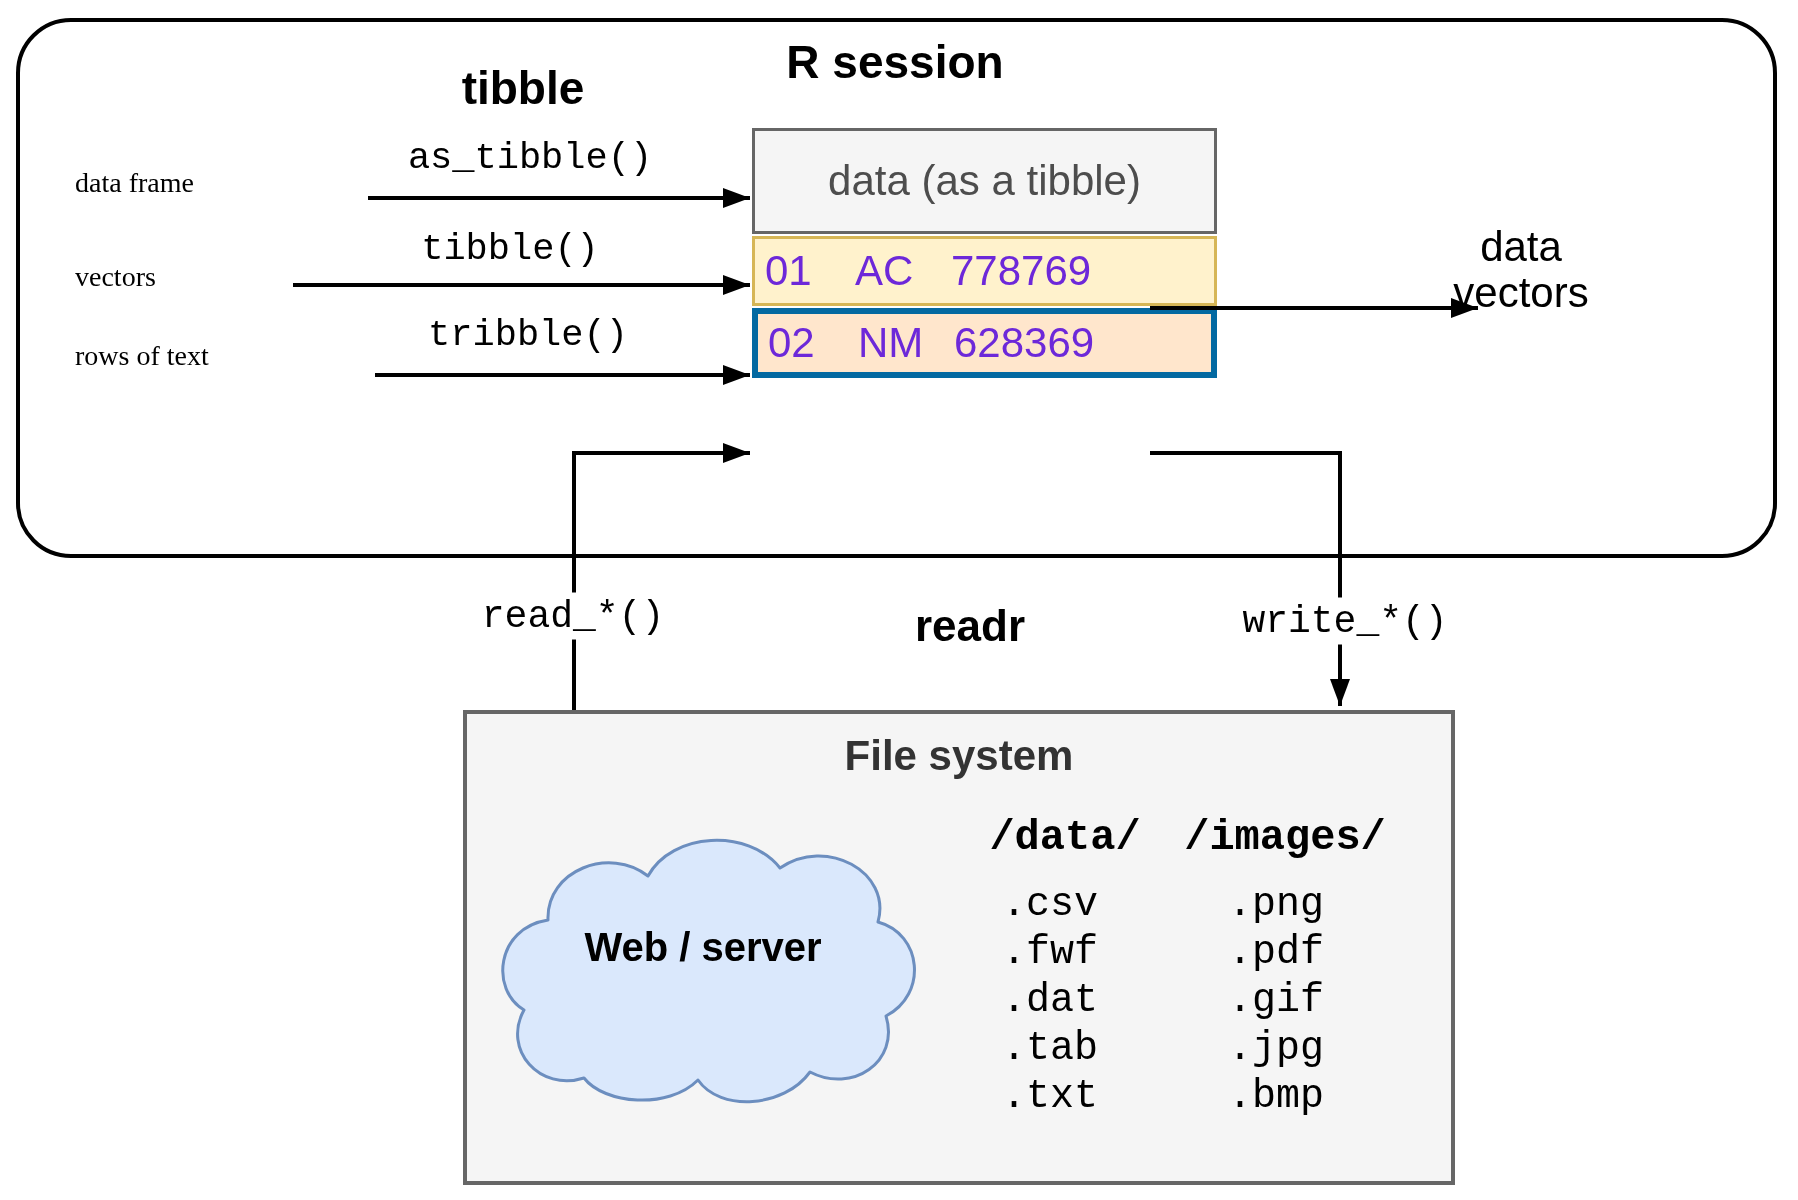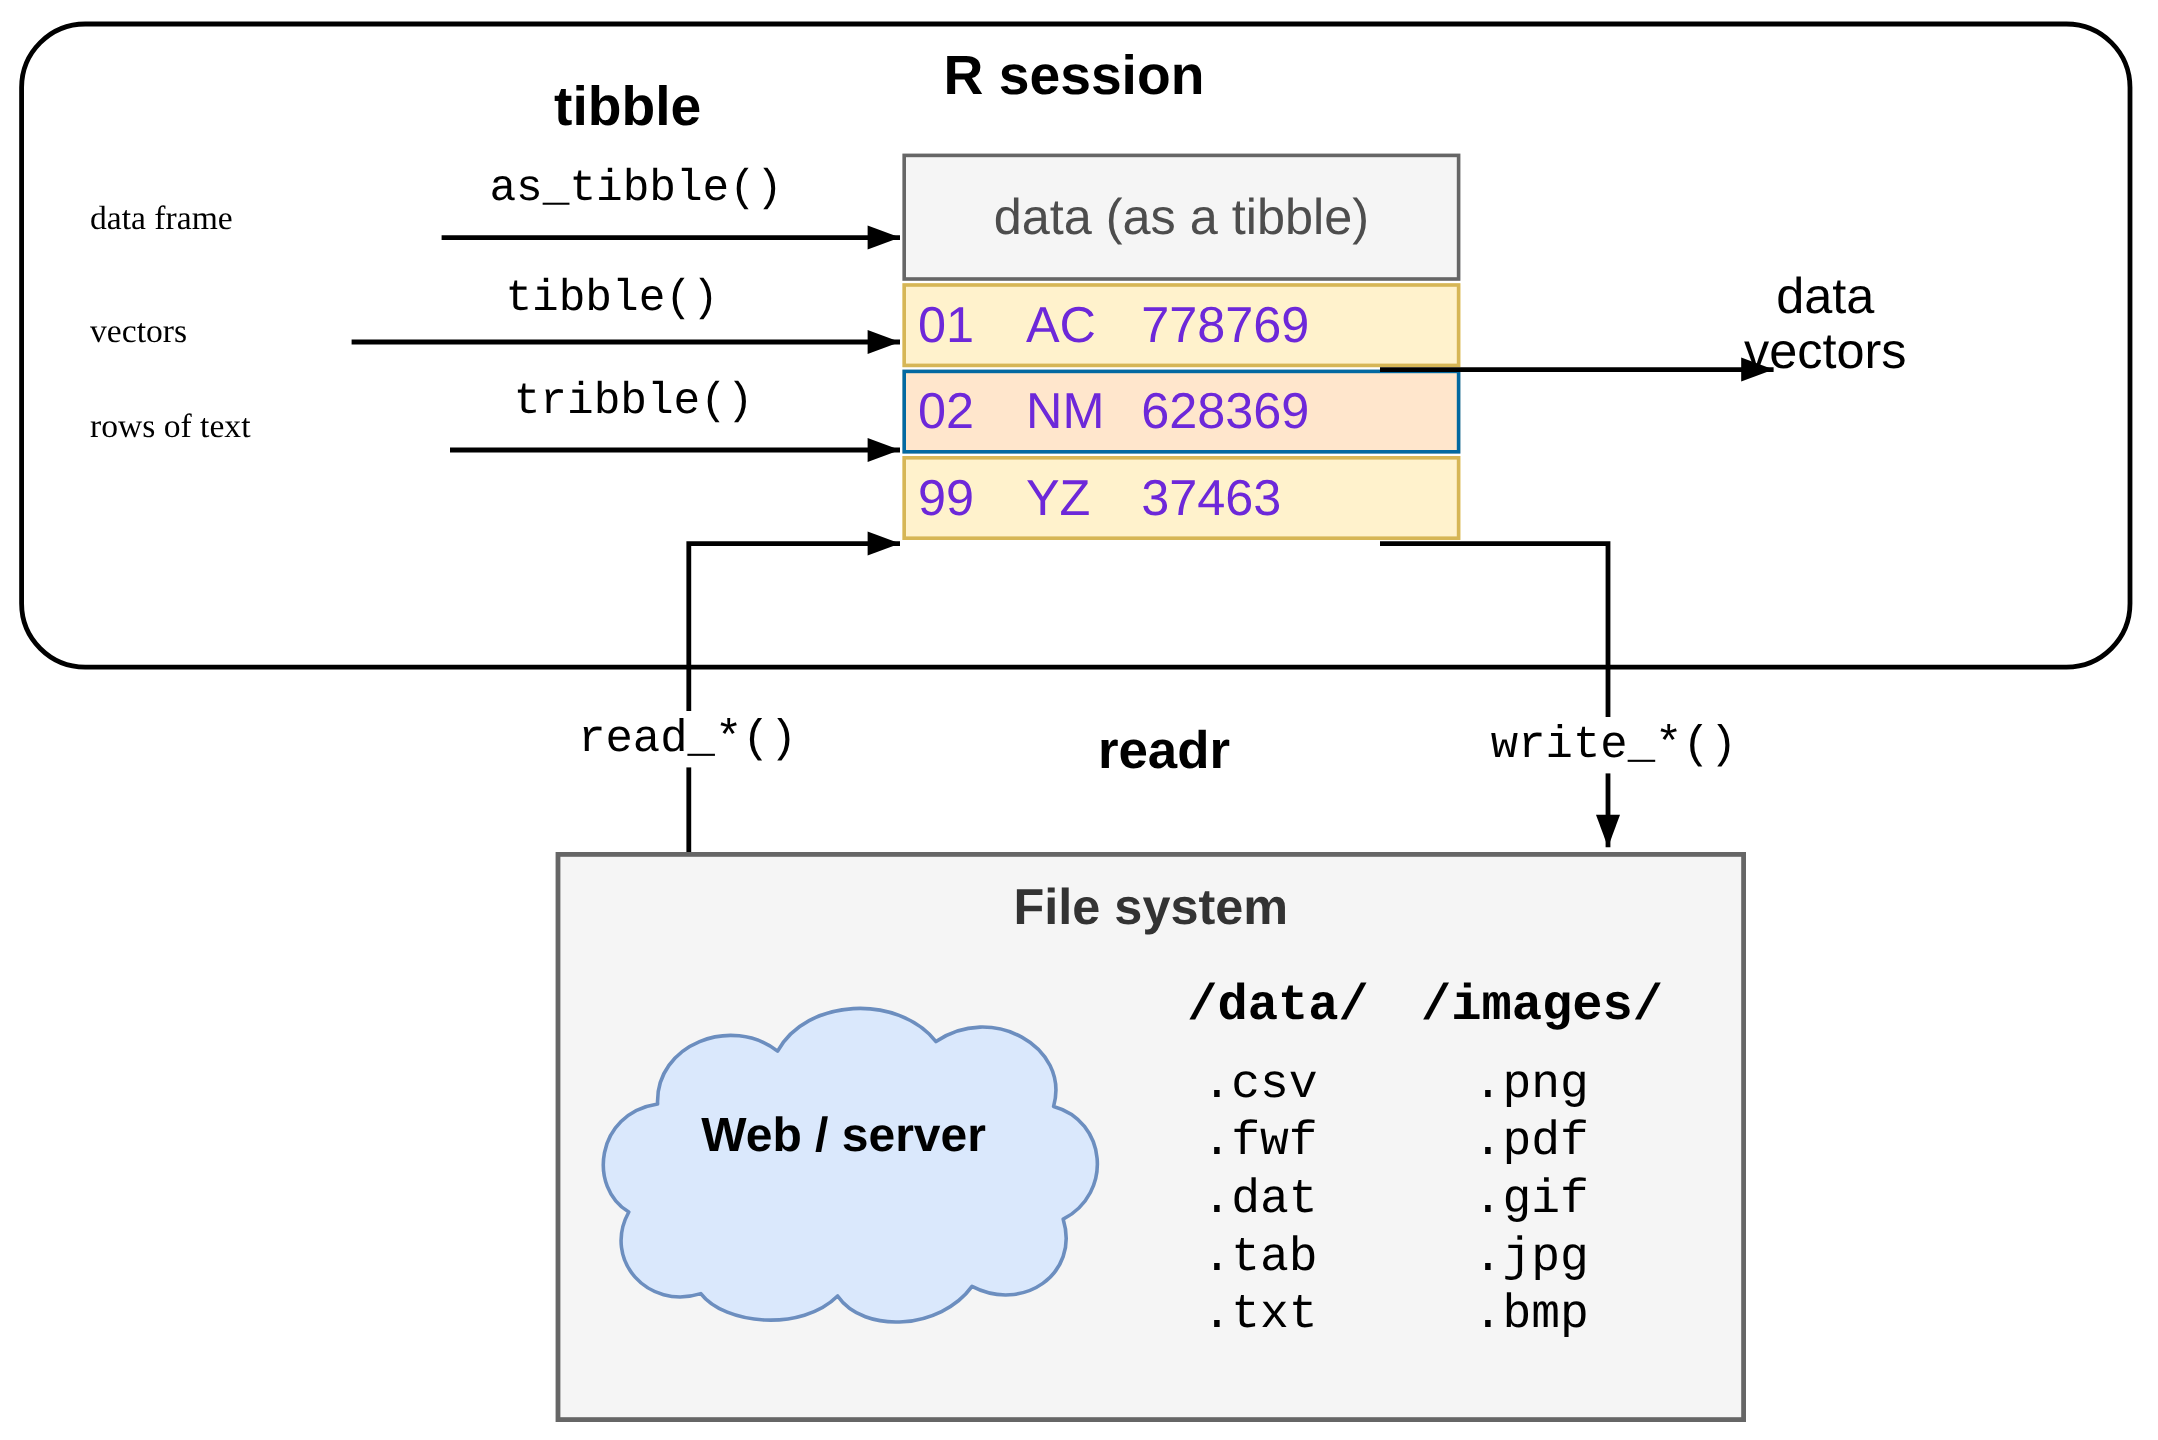--- a/index.html
+++ b/index.html
@@ -22,21 +22,21 @@
   .fn-label{font-family:"Liberation Mono","DejaVu Sans Mono",monospace;font-size:37px;white-space:nowrap;}
   #fn-0{left:530px;top:158px;} #fn-1{left:510px;top:249px;} #fn-2{left:528px;top:335px;}
 
   
   #tibble-table{left:752px;top:128px;width:465px;}
   .tbl-header{height:106px;background:#f5f5f5;border:3px solid #666;box-sizing:border-box;
     display:flex;align-items:center;justify-content:center;font-size:42px;color:#4d4d4d;white-space:nowrap;}
   .tbl-row{height:70px;margin-top:2px;box-sizing:border-box;position:relative;
     display:block;font-size:42px;color:#6d28d9;}
   .row-yellow{background:#fff2cc;border:3px solid #d6b656;}
-  .row-orange{background:#ffe6cc;border:3px solid #0369a1;}
+  .row-orange{background:#ffe6cc;border:6px solid #0369a1;}
   .cell{position:absolute;top:50%;transform:translateY(-50%);white-space:nowrap;}
   .c1{left:10px;} .c2{left:100px;} .c3{left:196px;}
 
   #data-analysis-label{left:1521px;top:270px;font-size:42px;line-height:46px;white-space:nowrap;}
 
   
   .pipe-label{font-family:"Liberation Mono","DejaVu Sans Mono",monospace;font-size:38px;
     background:#ffffff;padding:2px 6px;white-space:nowrap;text-align:right;}
   #read-fn-label{left:573px;top:616px;}
   #write-fn-label{left:1345px;top:621px;}
@@ -81,25 +81,20 @@
     <div class="tbl-row row-yellow">
       <span class="cell c1">01</span>
       <span class="cell c2">AC</span>
       <span class="cell c3">778769</span>
     </div>
     <div class="tbl-row row-orange">
       <span class="cell c1">02</span>
       <span class="cell c2">NM</span>
       <span class="cell c3">628369</span>
     </div>
-    <div class="tbl-row row-yellow">
-      <span class="cell c1">99</span>
-      <span class="cell c2">YZ</span>
-      <span class="cell c3">37463</span>
-    </div>
   </div>
 
   <div class="abs ctr z3" id="data-analysis-label">
       <div>data</div>
       <div>vectors</div>
     </div>
 
   <div class="abs ctr pipe-label z3" id="read-fn-label">read_*()</div>
   <div class="abs ctr pipe-label z3" id="write-fn-label">write_*()</div>
   <div class="abs ctr z3" id="readr-heading">readr</div>

